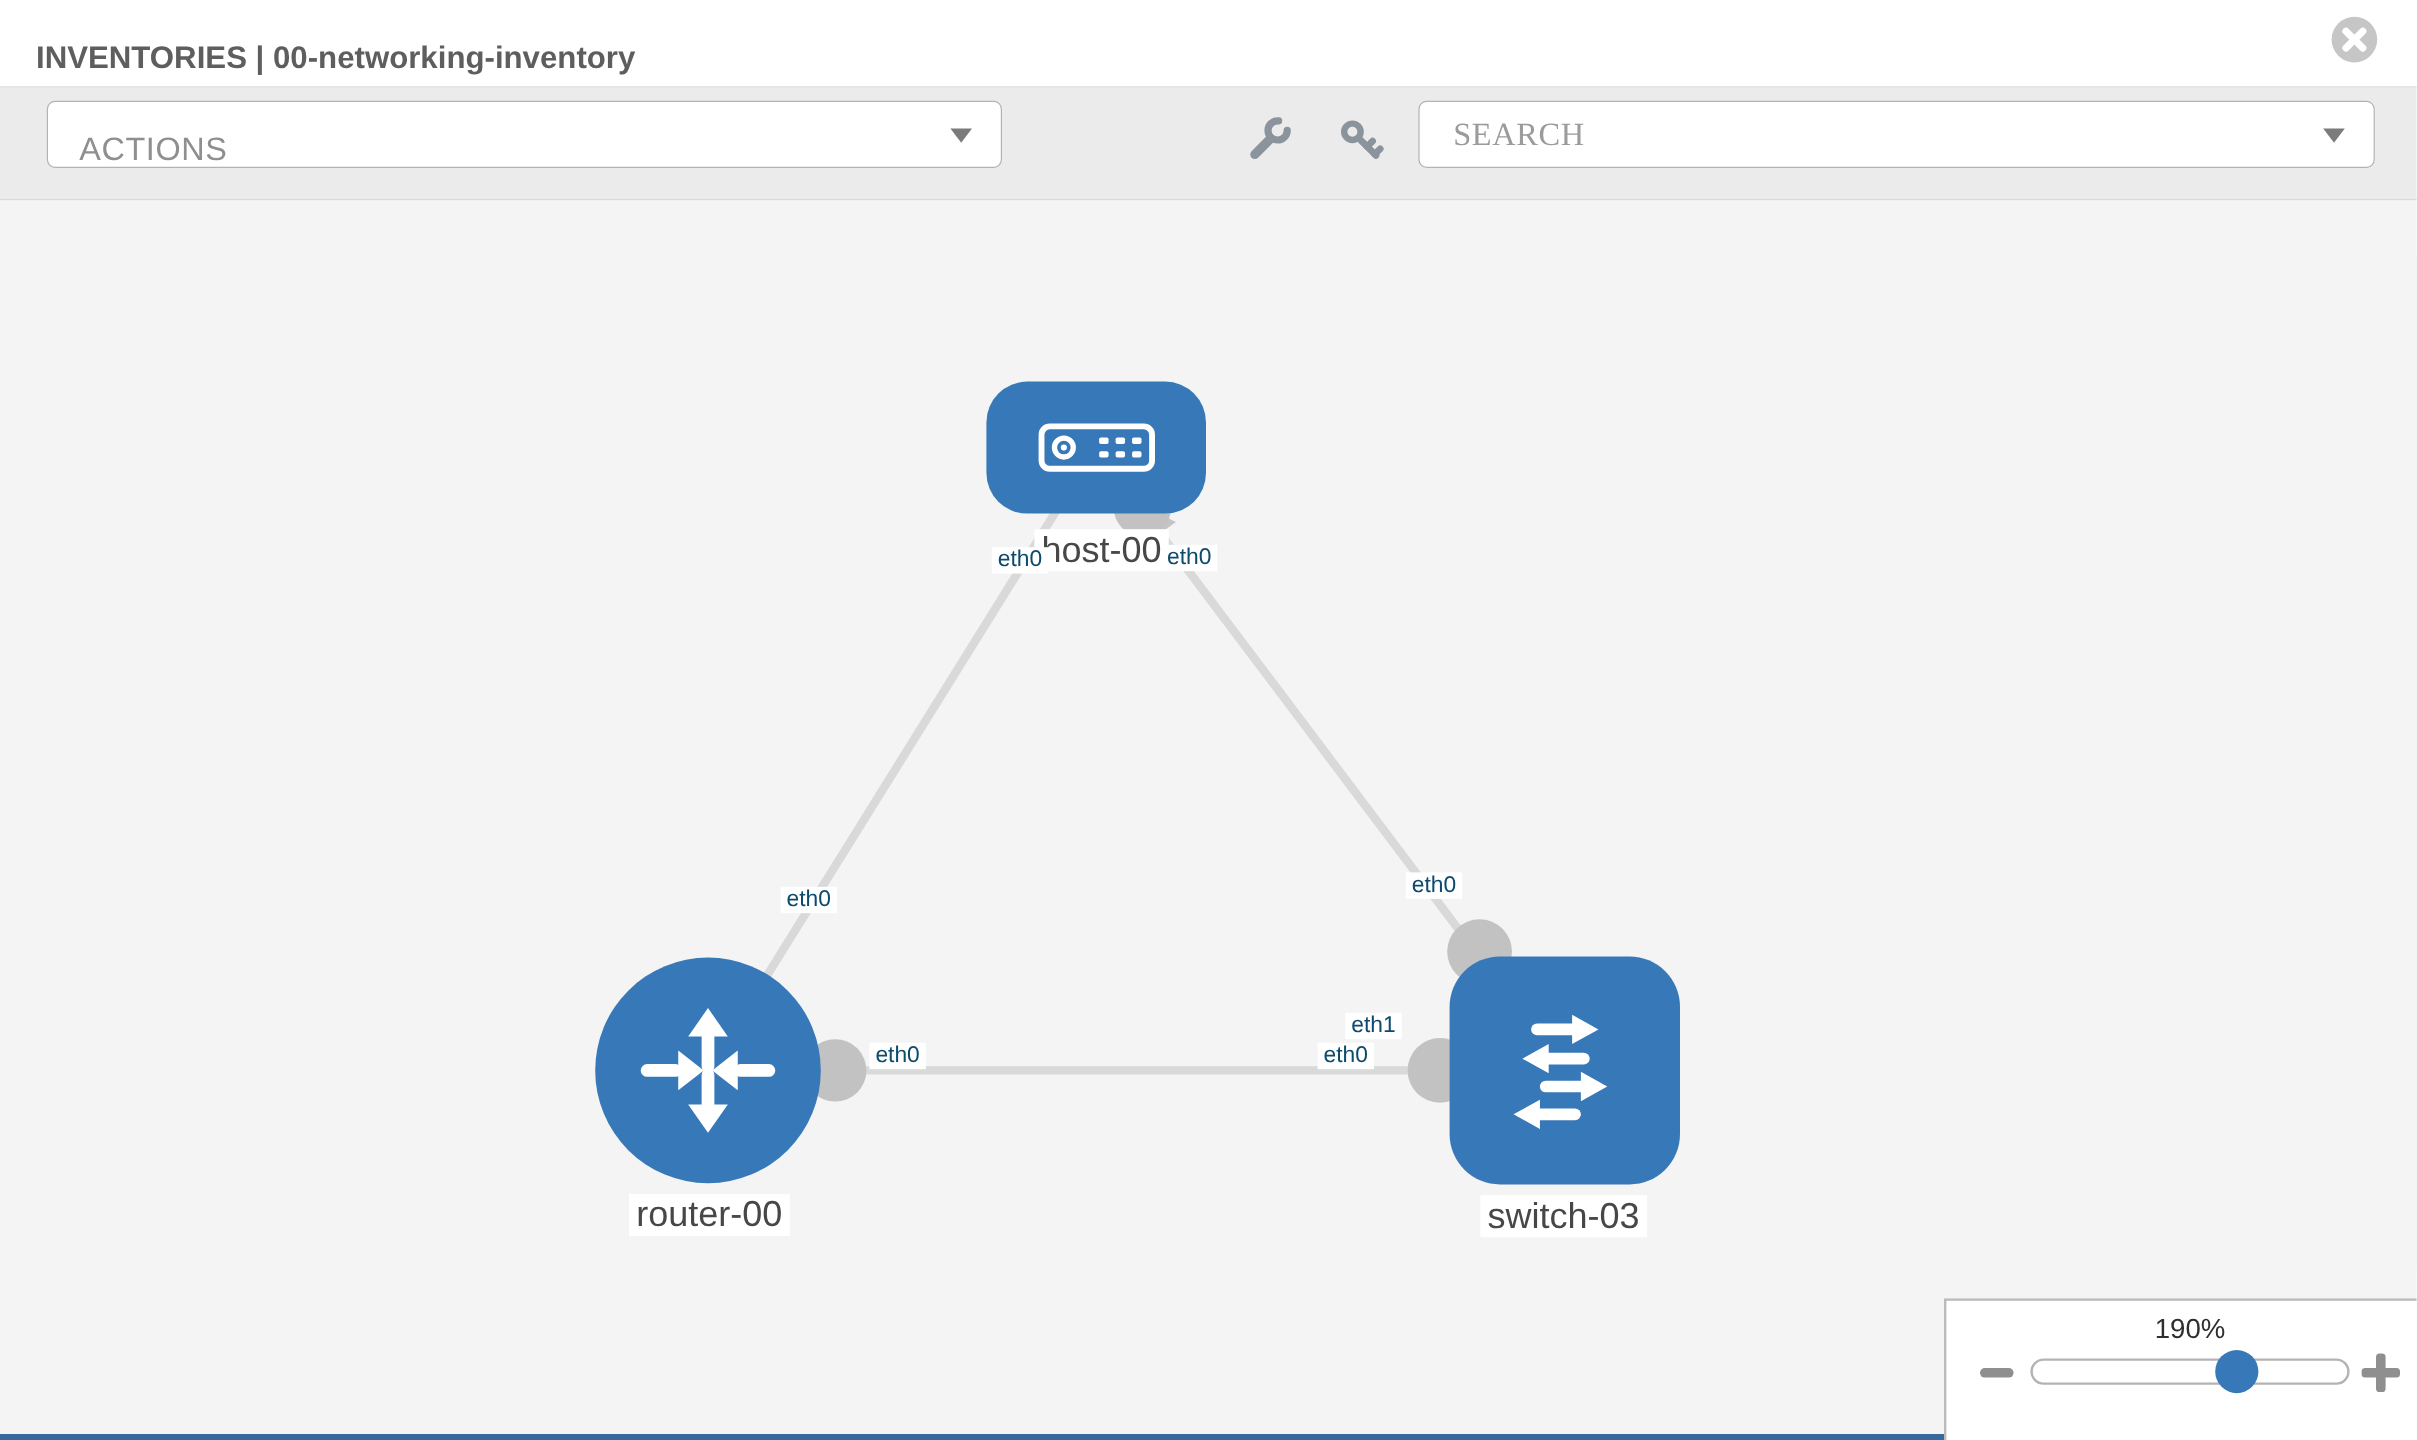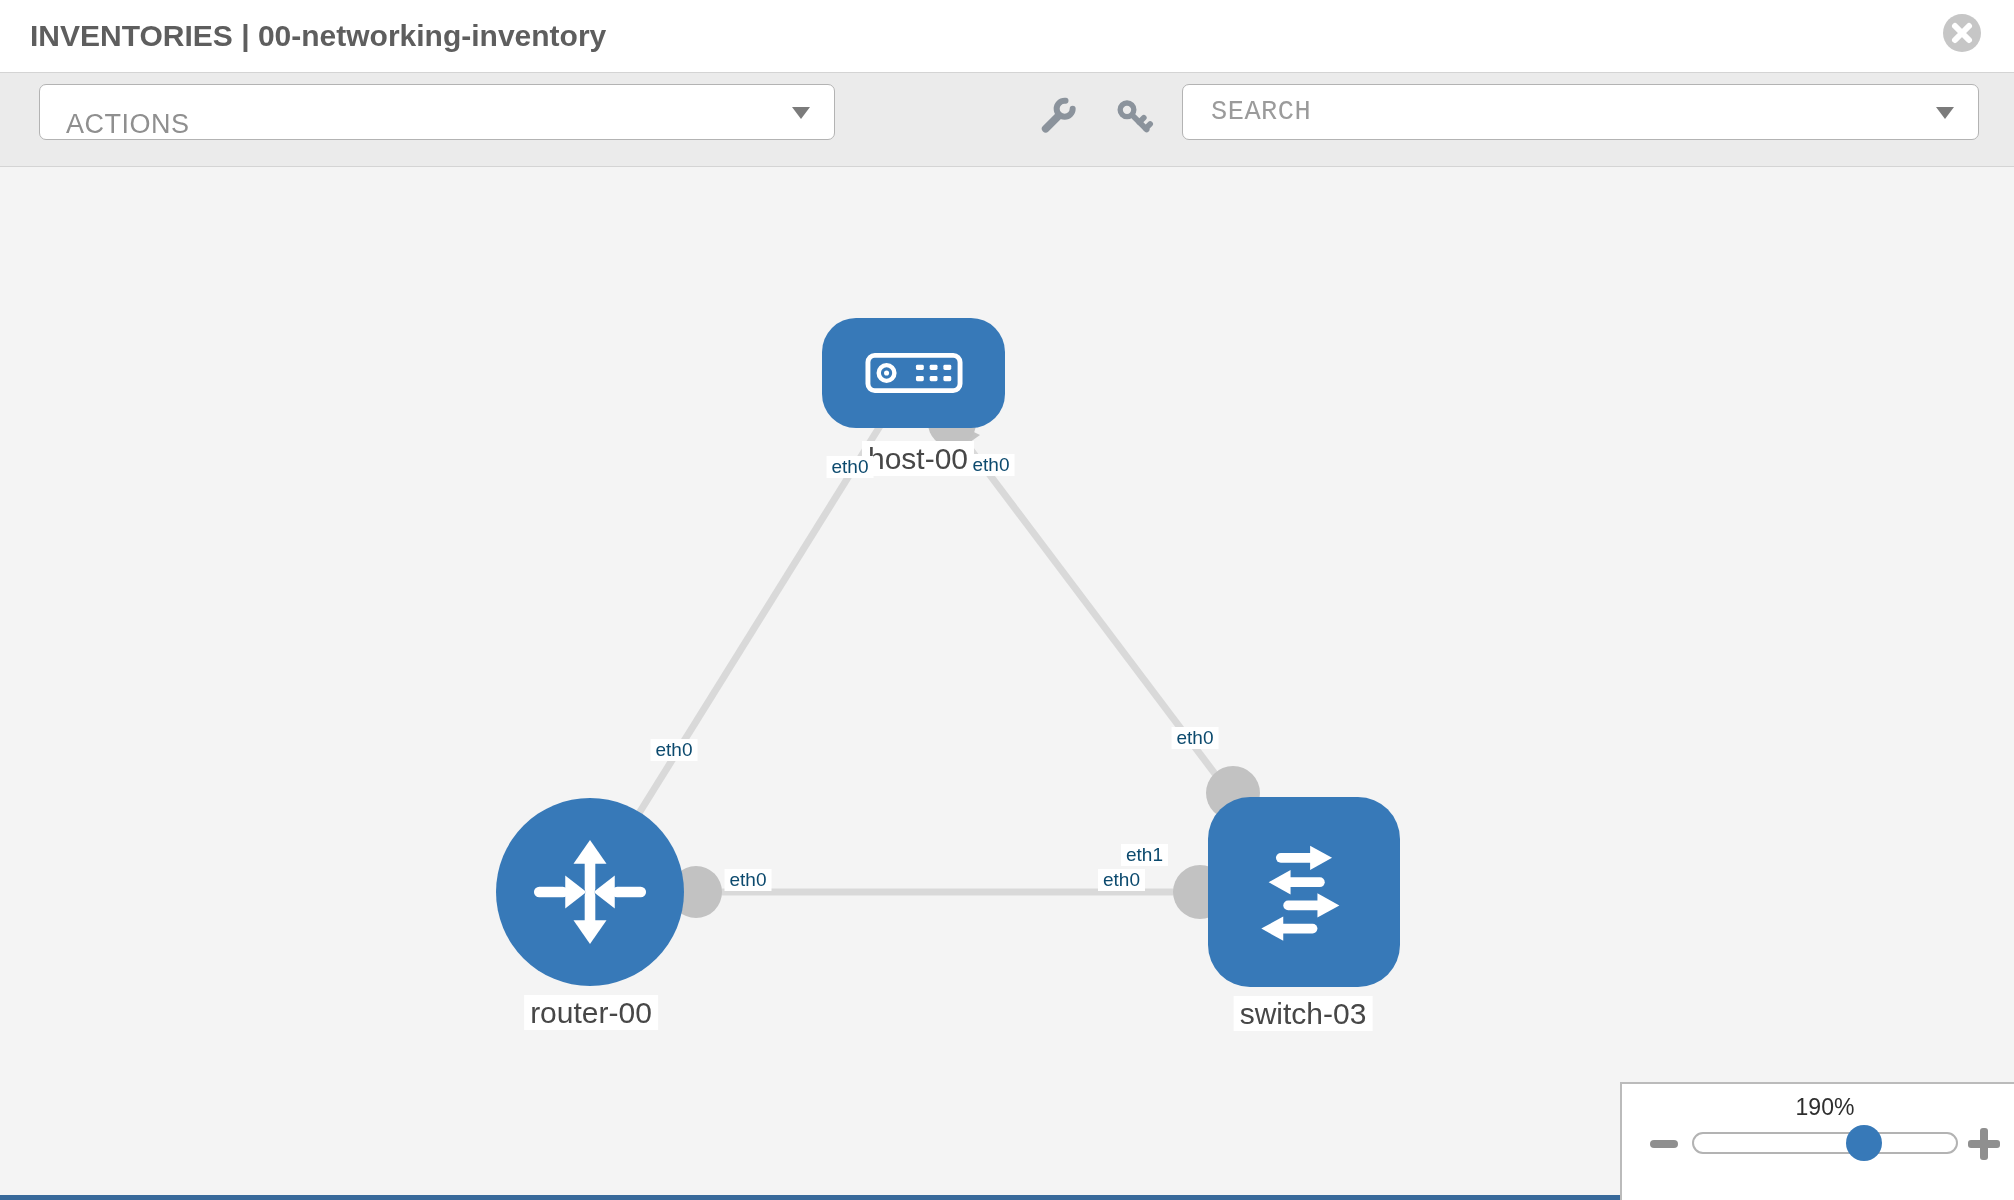--- a/index.html
+++ b/index.html
@@ -1,31 +1,31 @@
 <!DOCTYPE html>
 <html><head>
 <meta charset="utf-8">
 <style>
   html,body{margin:0;padding:0;}
   body{font-family:"Liberation Sans",sans-serif;}
   .page{position:relative;width:2014px;height:1200px;background:#ffffff;overflow:hidden;}
 
   
   .hdr{position:absolute;left:0;top:0;width:100%;height:72px;background:#ffffff;border-bottom:1px solid #d4d4d4;}
-  .hdr-title{position:absolute;left:30px;top:0;height:76px;line-height:72px;font-size:30px;font-weight:bold;color:#5e5e5e;white-space:nowrap;}
+  .hdr-title{position:absolute;left:30px;top:12px;height:76px;line-height:72px;font-size:26px;font-weight:bold;color:#5e5e5e;white-space:nowrap;}
   .close-btn{position:absolute;left:1943px;top:14px;width:38px;height:38px;border-radius:50%;background:#c6c6c6;cursor:pointer;}
 
   
   .tbar{position:absolute;left:0;top:73px;width:100%;height:93px;background:#ebebeb;border-bottom:1px solid #d4d4d4;}
   .select-box{position:absolute;top:11px;height:56px;background:#ffffff;border:1px solid #b3b3b3;border-radius:7px;display:flex;align-items:center;padding:0 26px;box-sizing:border-box;}
   .select-box .lbl{font-size:27px;color:#8f8f8f;letter-spacing:.5px;margin-top:24px;}
   .caret{position:absolute;right:24px;top:50%;margin-top:-5px;width:0;height:0;border-left:9px solid transparent;border-right:9px solid transparent;border-top:12px solid #7b7b7b;}
   .actions-box{left:39px;width:796px;}
   .search-box{left:1182px;width:797px;}
-  .search-box input{border:none;outline:none;background:transparent;font-family:Liberation Mono, monospace;font-size:27px;color:#0369a1;width:680px;letter-spacing:.5px;}
+  .search-box input{border:none;outline:none;background:transparent;font-family:Liberation Serif, serif;font-size:27px;color:#0369a1;width:680px;letter-spacing:.5px;}
   .search-box input::placeholder{color:#9b9b9b;opacity:1;}
   .tool-ico{position:absolute;top:23px;width:40px;height:40px;cursor:pointer;}
   .wrench-ico{left:1038px;}
   .key-ico{left:1114px;}
 
   
   .canvas{position:absolute;left:0;top:167px;width:2014px;height:1033px;background:#f4f4f4;overflow:hidden;}
   .links-svg{position:absolute;left:0;top:0;z-index:1;}
   .node{position:absolute;z-index:2;background:#3779b8;display:flex;align-items:center;justify-content:center;cursor:pointer;}
   .node-host{left:822px;top:151px;width:183px;height:110px;border-radius:34px;}

